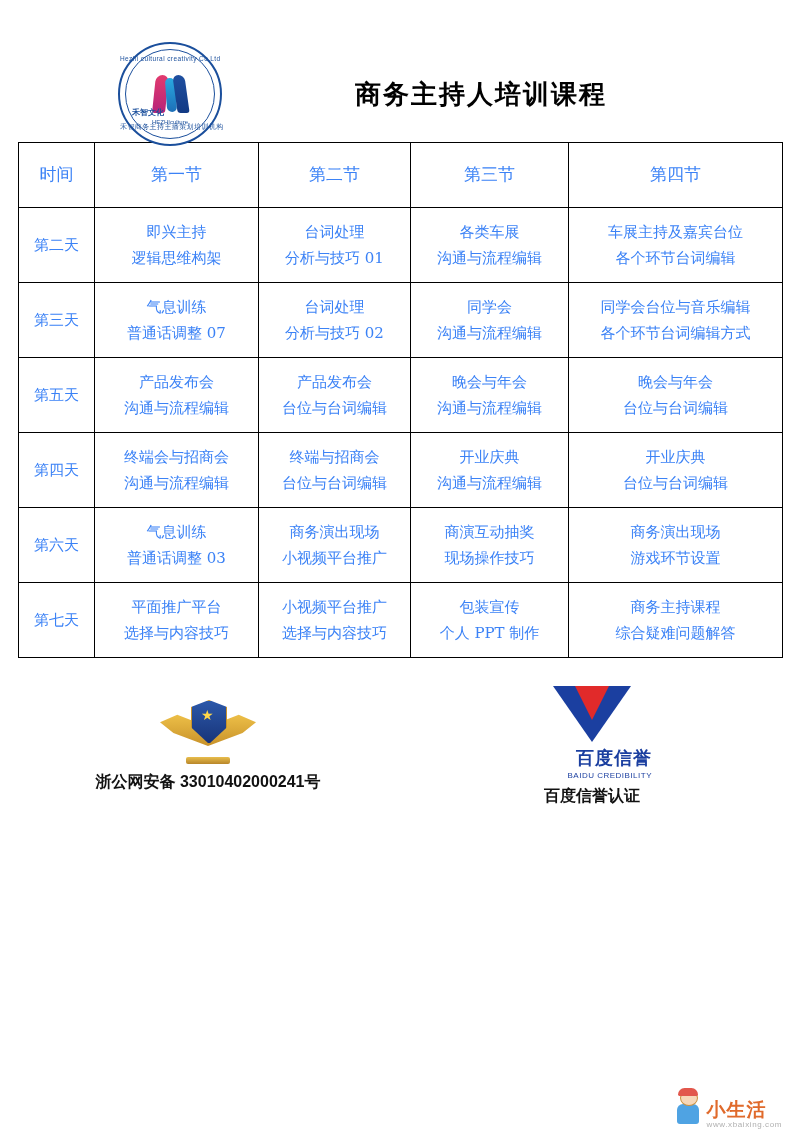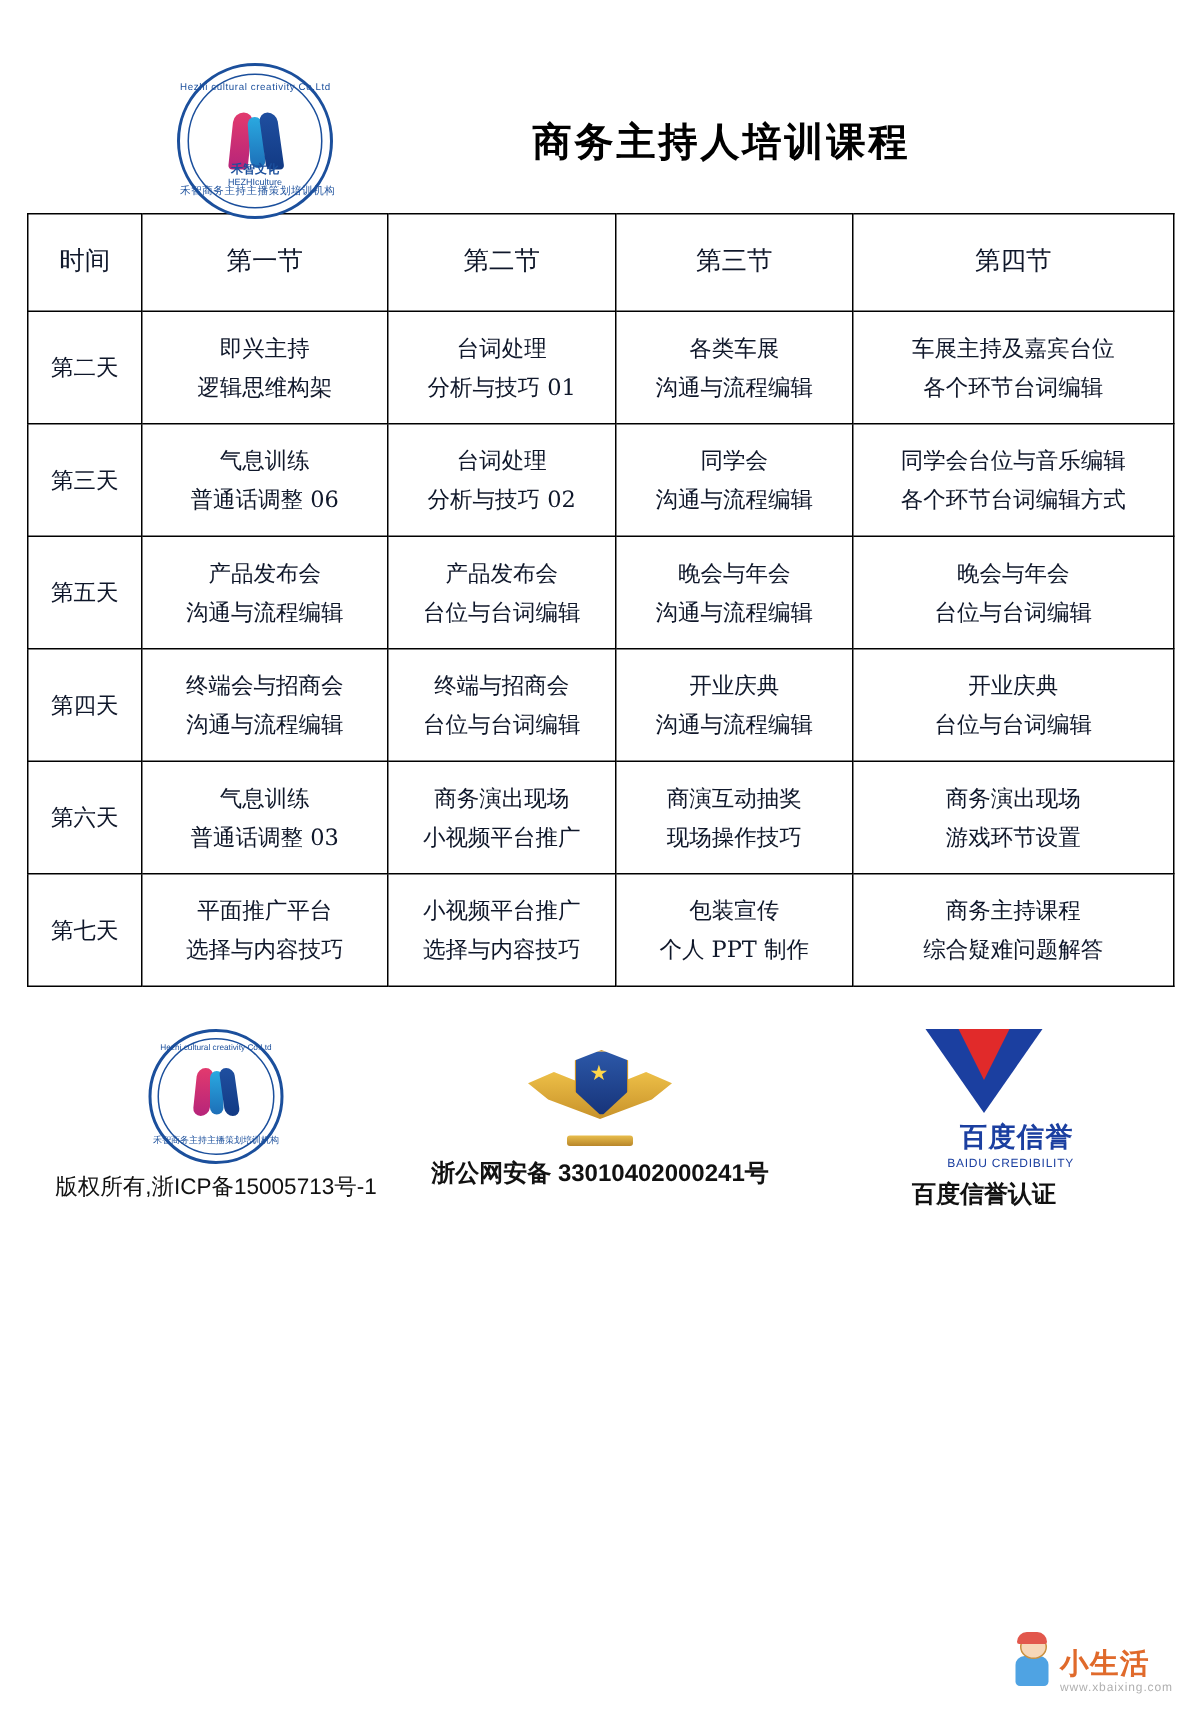--- a/index.html
+++ b/index.html
@@ -70,23 +70,23 @@
     text-align: center;
     color: #1b4f9c;
     font-size: 6.5px;
     letter-spacing: .4px;
     white-space: nowrap;
   }
   .logo-seal .top-arc { top: 11px; }
   .logo-seal .bottom-arc { bottom: 12px; font-size: 7px; }
   .logo-seal .mid-label {
     position: absolute;
-    left: 0; right: 0;
+    left: 12px; right: 0;
     bottom: 26px;
-    text-align: center;
+    text-align: left;
     font-size: 8px;
     color: #1b4f9c;
     font-weight: bold;
   }
   .logo-seal .mid-label-en {
     position: absolute;
     left: 0; right: 0;
     bottom: 19px;
     text-align: center;
     font-size: 6px;
@@ -113,21 +113,21 @@
     border-collapse: collapse;
     table-layout: fixed;
     font-family: "DejaVu Serif", "Liberation Serif", serif;
   }
   table.schedule th,
   table.schedule td {
     border: 1px solid #000;
     text-align: center;
     vertical-align: middle;
     font-size: 15px;
-    color: #0f172a;
+    color: #3b82f6;
     padding: 0;
     line-height: 1.75;
   }
   table.schedule th {
     height: 64px;
     font-weight: normal;
     font-size: 17px;
   }
   table.schedule td {
     height: 74px;
@@ -327,21 +327,21 @@
           </td>
           <td>
             <span class="cell-line">车展主持及嘉宾台位</span>
             <span class="cell-line">各个环节台词编辑</span>
           </td>
         </tr>
         <tr>
           <td class="daycell">第三天</td>
           <td>
             <span class="cell-line">气息训练</span>
-            <span class="cell-line">普通话调整 06</span>
+            <span class="cell-line">普通话调整 07</span>
           </td>
           <td>
             <span class="cell-line">台词处理</span>
             <span class="cell-line">分析与技巧 02</span>
           </td>
           <td>
             <span class="cell-line">同学会</span>
             <span class="cell-line">沟通与流程编辑</span>
           </td>
           <td>
@@ -424,33 +424,20 @@
             <span class="cell-line">商务主持课程</span>
             <span class="cell-line">综合疑难问题解答</span>
           </td>
         </tr>
       </tbody>
   </table>
 </div>
 
 <div class="footer">
 
-  <div class="badge">
-    <div class="mini-seal">
-      <div class="ring2"></div>
-      <div class="top-arc">Hezhi cultural creativity Co.Ltd</div>
-      <div class="mark">
-        <div class="s1"></div>
-          <div class="s2"></div>
-          <div class="s3"></div>
-      </div>
-      <div class="bottom-arc">禾智商务主持主播策划培训机构</div>
-    </div>
-    <div class="caption copyright-line">版权所有,浙ICP备15005713号-1</div>
-  </div>
 
   <div class="badge">
     <div class="police-emblem">
       <div class="wings"></div>
       <div class="shield"></div>
       <div class="star">★</div>
       <div class="base"></div>
     </div>
     <div class="caption bold">浙公网安备 33010402000241号</div>
   </div>

